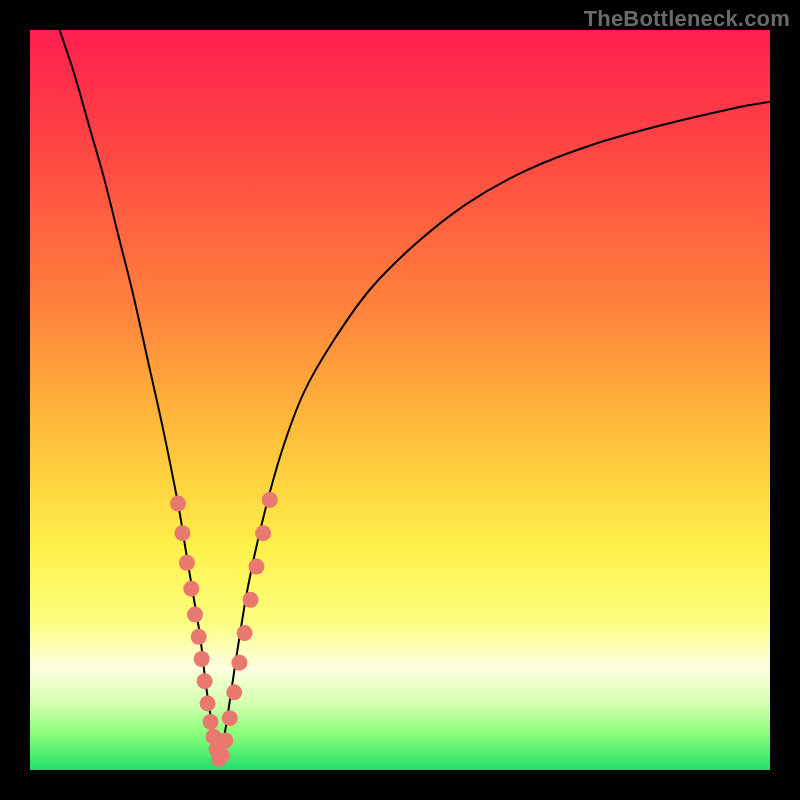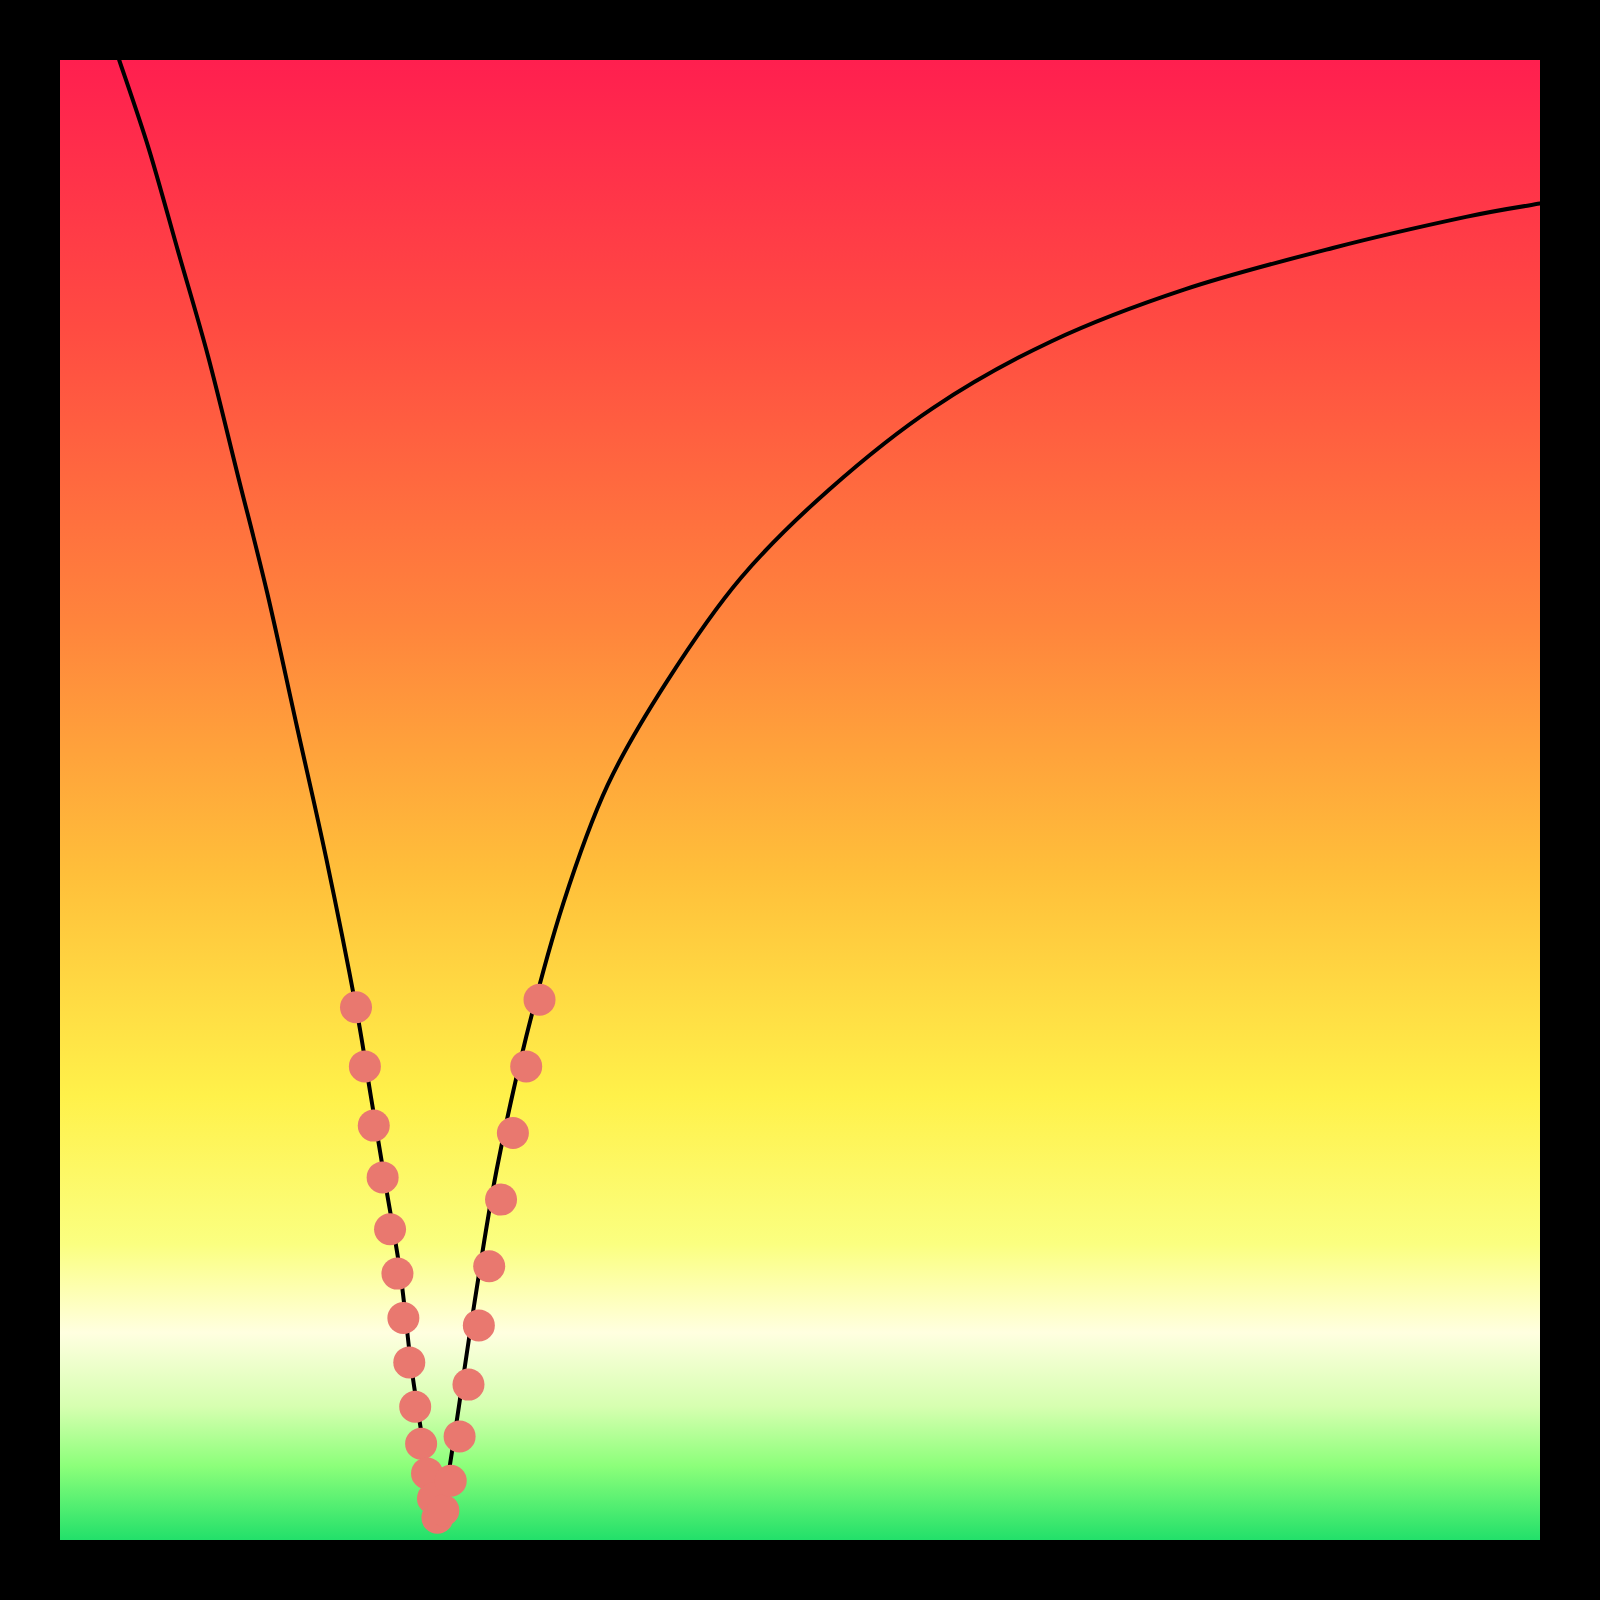--- a/index.html
+++ b/index.html
@@ -75,13 +75,14 @@
         <circle cx="199.80" cy="688.20" r="8" class="bead" fill="#e9786f"></circle>
         <circle cx="204.24" cy="662.30" r="8" class="bead" fill="#e9786f"></circle>
         <circle cx="209.42" cy="632.70" r="8" class="bead" fill="#e9786f"></circle>
         <circle cx="214.60" cy="603.10" r="8" class="bead" fill="#e9786f"></circle>
         <circle cx="220.52" cy="569.80" r="8" class="bead" fill="#e9786f"></circle>
         <circle cx="226.44" cy="536.50" r="8" class="bead" fill="#e9786f"></circle>
         <circle cx="233.10" cy="503.20" r="8" class="bead" fill="#e9786f"></circle>
         <circle cx="239.76" cy="469.90" r="8" class="bead" fill="#e9786f"></circle>
       </svg>
   </div>
+  <div class="watermark">TheBottleneck.com</div>
 </div>
 
 </body></html>

